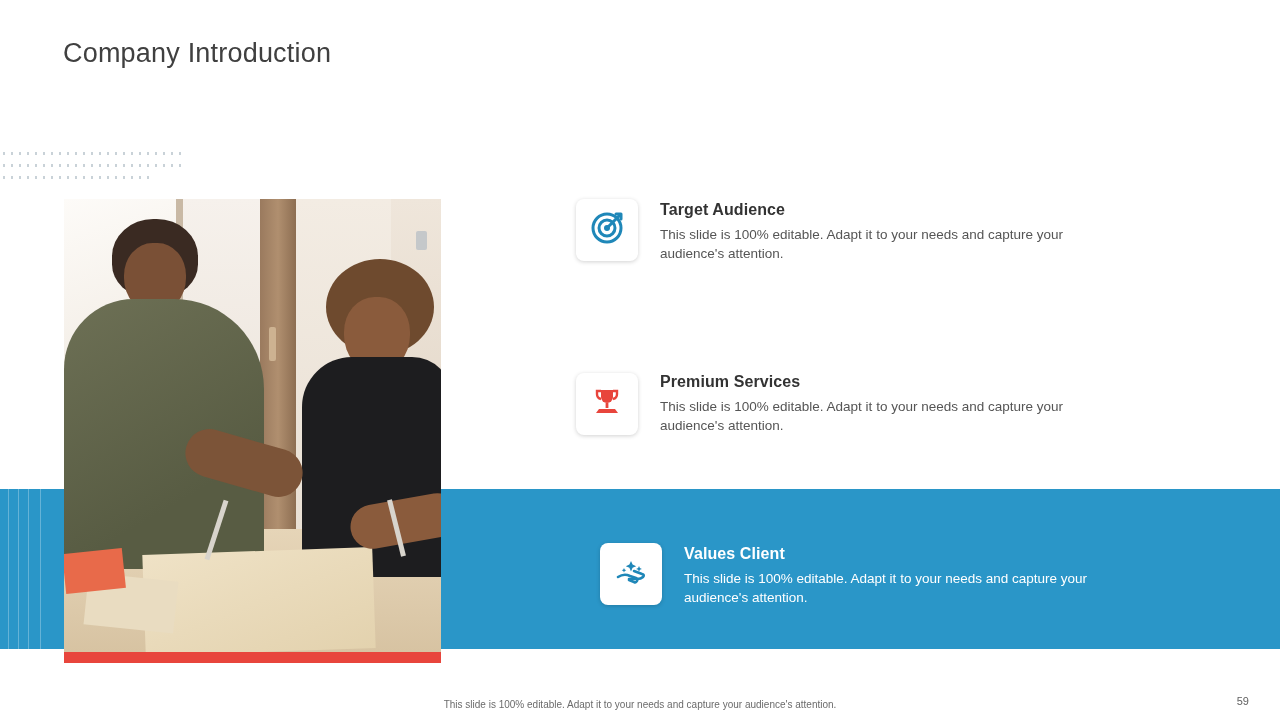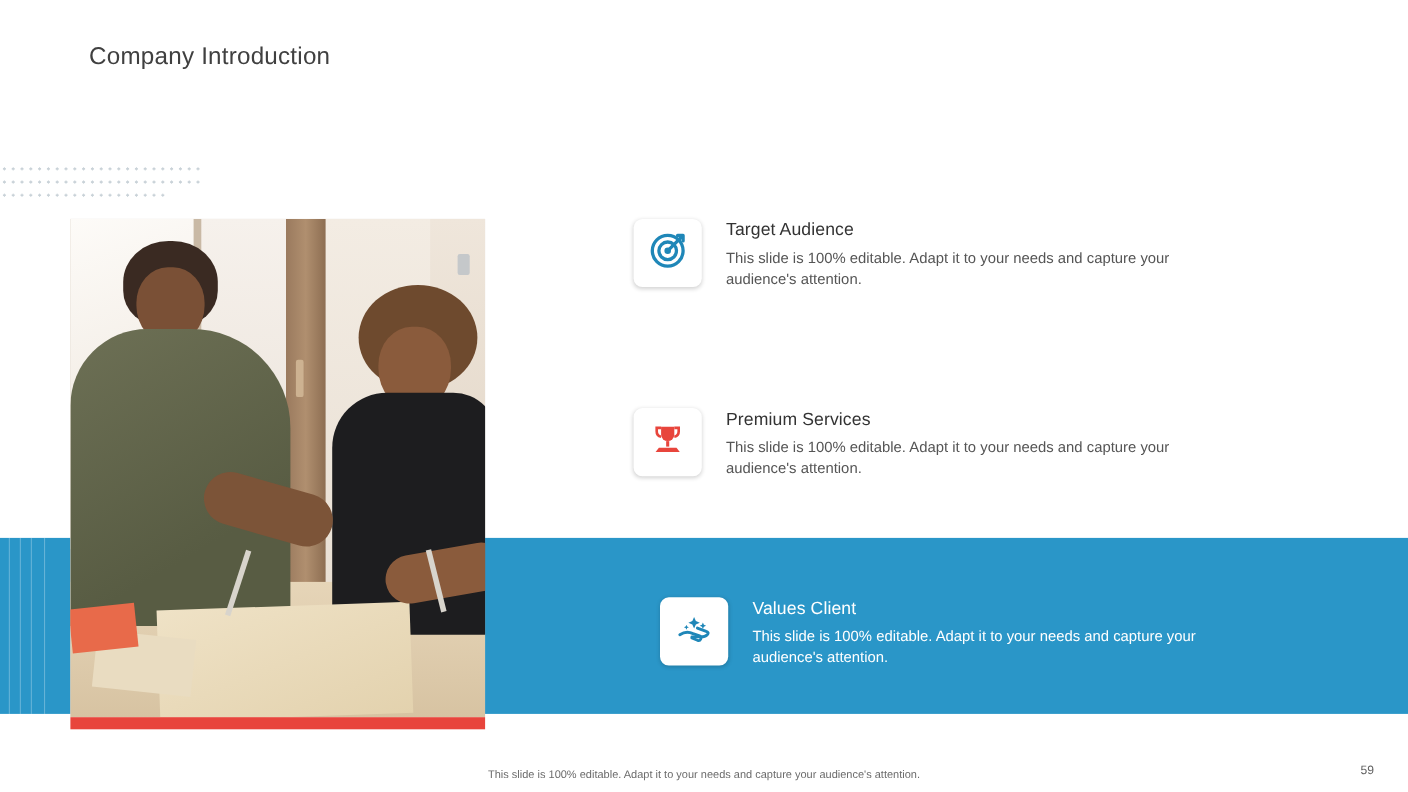--- a/index.html
+++ b/index.html
@@ -18,25 +18,24 @@
     position: absolute;
     inset: 0;
     background: #ffffff;
   }
 
   
   .page-title {
     position: absolute;
     left: 63px;
     top: 38px;
-    font-size: 22px;
+    font-size: 27px;
     color: #404040;
     letter-spacing: 0.2px;
     font-weight: 400;
-    margin-left: 18px;
   }
 
   
   .dots-deco {
     position: absolute;
     left: 0px;
     top: 152px;
     width: 182px;
     height: 40px;
   }
@@ -203,36 +202,36 @@
     align-items: center;
     justify-content: center;
     flex: 0 0 auto;
   }
   .feature .texts {
     margin-left: 22px;
     padding-top: 2px;
   }
   .feature .f-title {
     font-size: 16px;
-    font-weight: normal;
+    font-weight: bold;
     color: #333333;
     letter-spacing: 0.1px;
     margin-bottom: 6px;
   }
   .feature .f-desc {
     font-size: 13.5px;
     line-height: 19px;
     color: #555555;
     max-width: 440px;
   }
   .feature.on-blue .f-title { color: #ffffff; }
   .feature.on-blue .f-desc { color: #ffffff; }
 
   #feature-0 { left: 576px; top: 199px; }
-  #feature-1 { left: 576px; top: 371px; }
+  #feature-1 { left: 576px; top: 371px; align-items: flex-end; }
   #feature-2 { left: 600px; top: 543px; }
 
   
   .footer-note {
     position: absolute;
     left: 0; right: 0;
     top: 699px;
     text-align: center;
     font-size: 10px;
     color: #6b6b6b;

